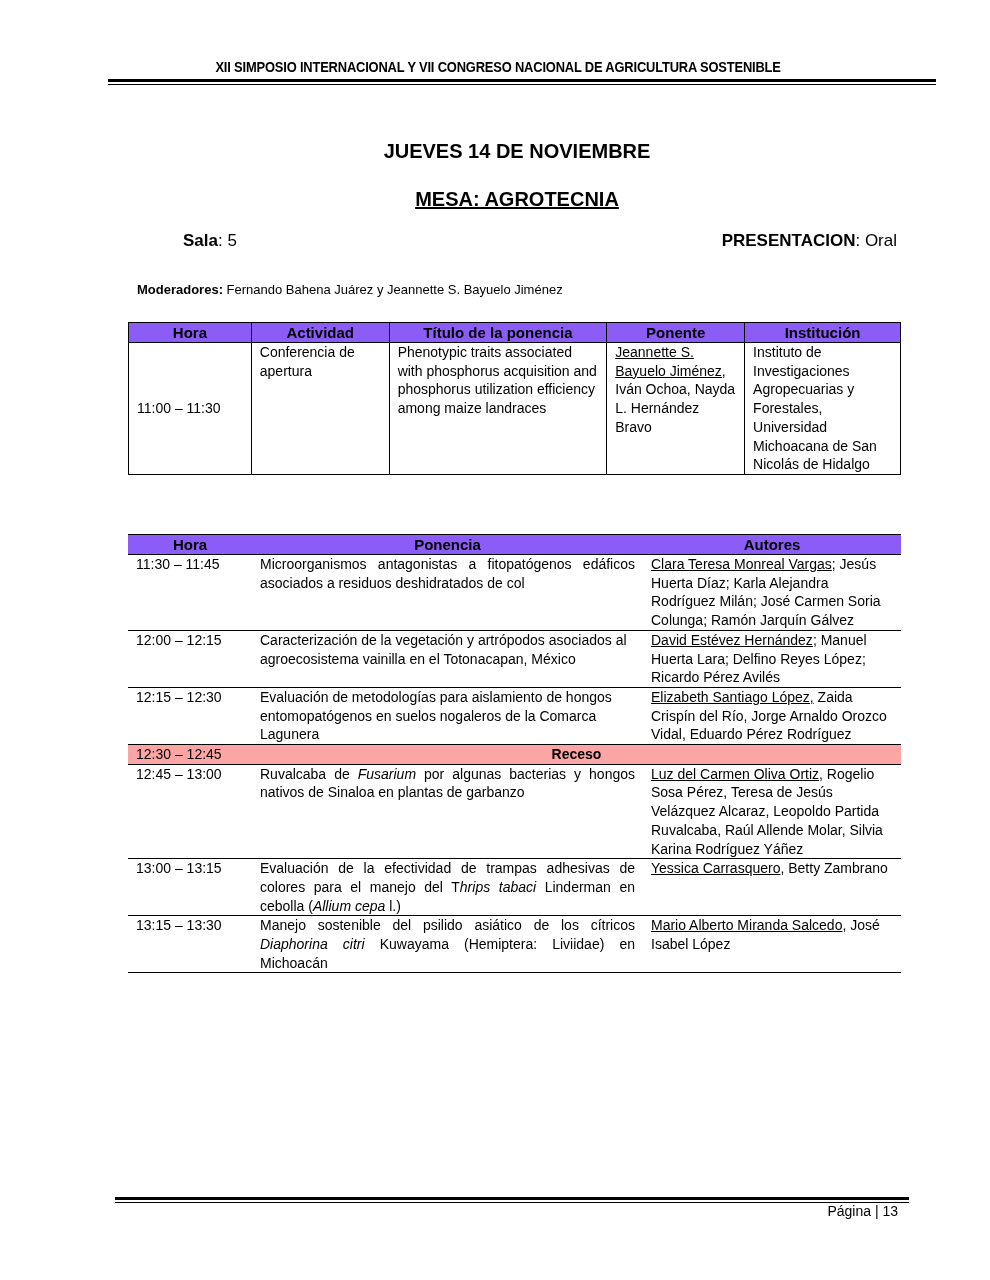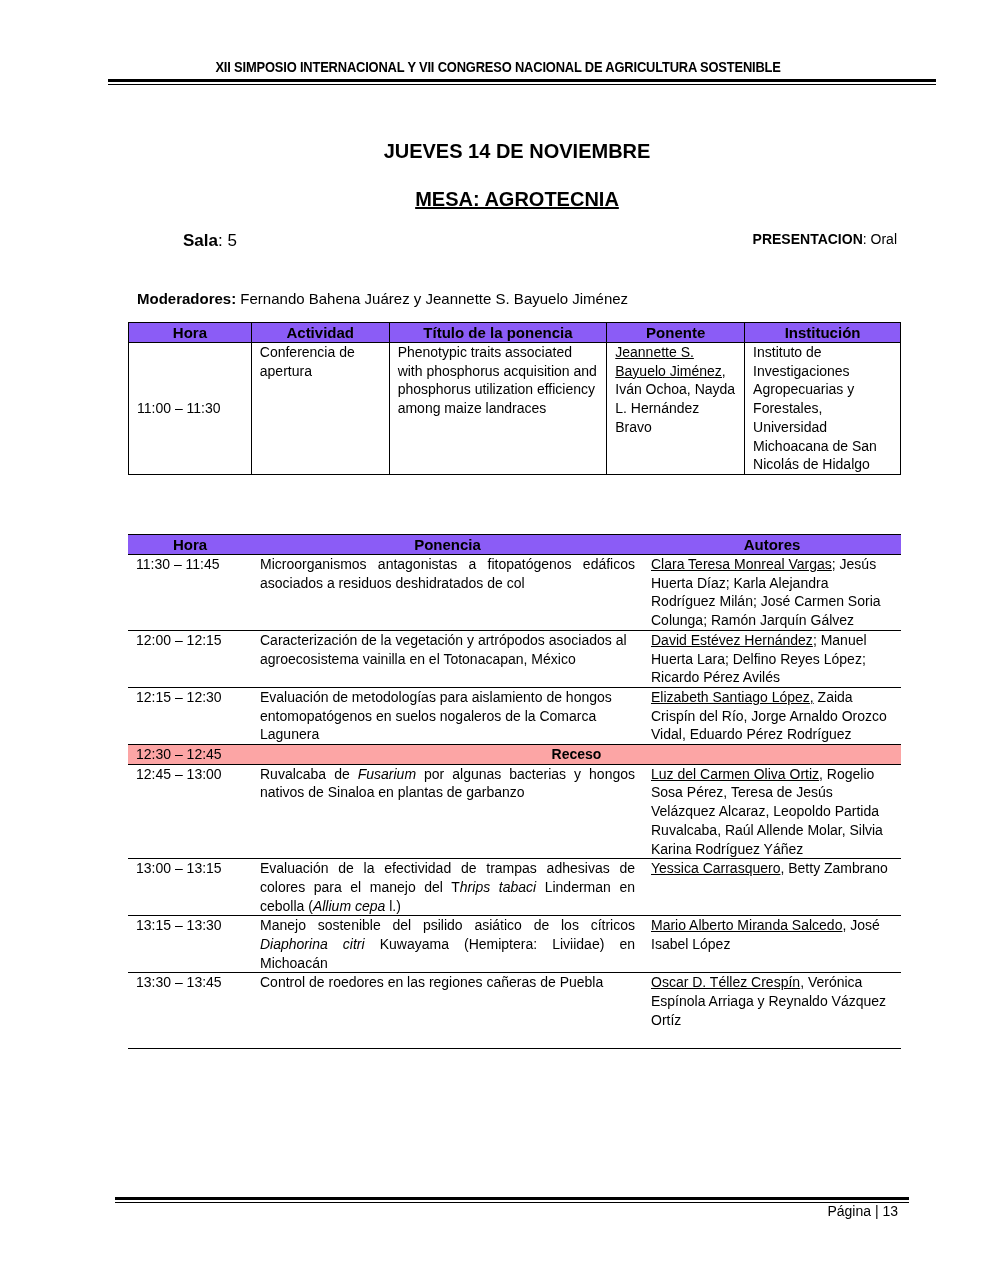--- a/index.html
+++ b/index.html
@@ -5,22 +5,22 @@
   html, body { margin: 0; padding: 0; background: #ffffff; }
   body { width: 990px; height: 1280px; position: relative; font-family: "Liberation Sans", sans-serif; color: #000; overflow: hidden; }
   .header-title { position: absolute; top: 58px; left: 0; width: 990px; text-align: center; font-family: "Liberation Sans", sans-serif; font-weight: bold; font-size: 15px; letter-spacing: -0.2px; transform: scaleX(0.86); transform-origin: 517px 0; }
   .header-rule { position: absolute; left: 108px; width: 828px; background: #000; }
   .r1 { top: 79px; height: 3px; }
   .r2 { top: 84px; height: 1px; }
   .day { position: absolute; top: 140px; left: 0; width: 1034px; text-align: center; font-weight: bold; font-size: 20px; }
   .mesa { position: absolute; top: 188px; left: 0; width: 1034px; text-align: center; font-weight: bold; font-size: 20px; }
   .mesa span { text-decoration: underline; }
   .sala { position: absolute; top: 231px; left: 183px; font-size: 17px; }
-  .pres { position: absolute; top: 231px; right: 93px; font-size: 14px; }
-  .mods { position: absolute; top: 290px; left: 137px; font-size: 15px; }
+  .pres { position: absolute; top: 231px; right: 93px; font-size: 17px; }
+  .mods { position: absolute; top: 282px; left: 137px; font-size: 13px; }
   b { font-weight: bold; }
   table { border-collapse: collapse; position: absolute; font-size: 14px; line-height: 18.7px; }
   th { background: #8b5cf6; font-weight: bold; font-size: 15px; padding: 0; height: 19px; line-height: 19px; }
   td { vertical-align: top; padding: 0 8px; }
   .t1 { top: 322px; left: 128px; width: 773px; }
   .t1 th, .t1 td { border: 1px solid #000; }
   .t1 td.mid { vertical-align: middle; }
   .t2 { top: 534px; left: 128px; width: 773px; }
   .t2 th { border-top: 1px solid #000; border-bottom: 1px solid #000; }
   .t2 td { border-bottom: 1px solid #000; }
@@ -113,23 +113,18 @@
   <tr>
     <td>13:00 – 13:15</td>
     <td class="just"><span>Evaluación de la efectividad de trampas adhesivas de colores para el manejo del T</span><i>hrips tabaci</i><span> Linderman en cebolla (</span><i>Allium cepa</i><span> l.)</span></td>
     <td><span class="u">Yessica Carrasquero</span><span>, Betty Zambrano</span></td>
   </tr>
   <tr>
     <td>13:15 – 13:30</td>
     <td class="just"><span>Manejo sostenible del psilido asiático de los cítricos </span><i>Diaphorina citri</i><span> Kuwayama (Hemiptera: Liviidae) en Michoacán</span></td>
     <td><span class="u">Mario Alberto Miranda Salcedo</span><span>, José Isabel López</span></td>
   </tr>
-  <tr class="last">
-    <td>13:30 – 13:45</td>
-    <td class="just">Control de roedores en las regiones cañeras de Puebla</td>
-    <td><span class="u">Oscar D. Téllez Crespín</span><span>, Verónica Espínola Arriaga y Reynaldo Vázquez Ortíz</span></td>
-  </tr>
 </tbody>
   </table>
 
 <div class="foot-rule f1"></div>
 <div class="foot-rule f2"></div>
 <div class="pagenum">Página | 13</div>
 
 </body></html>

